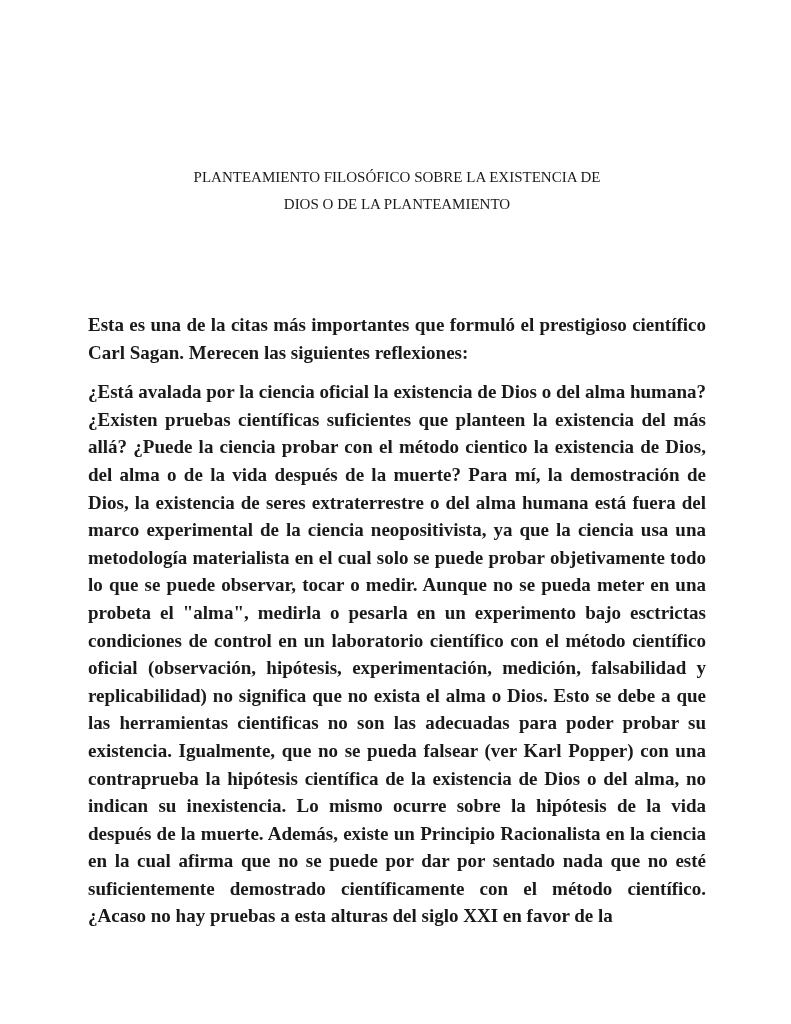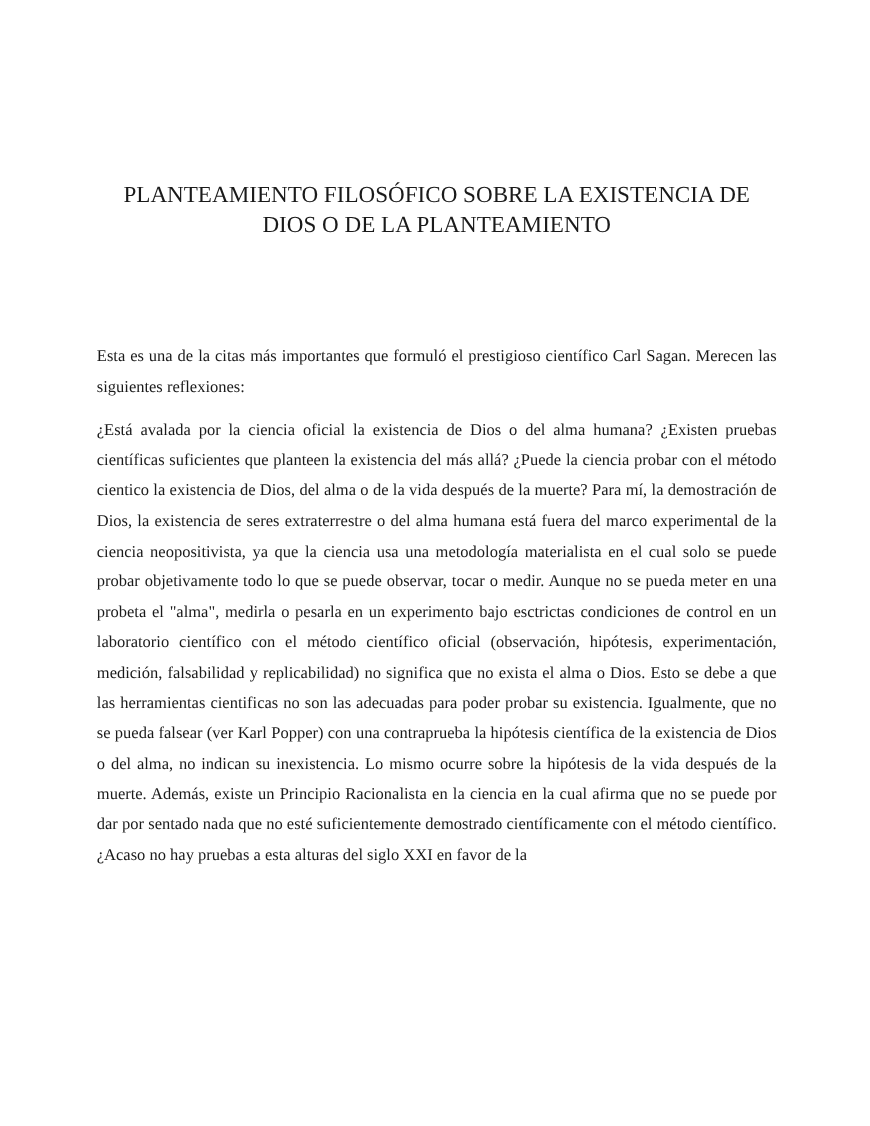--- a/index.html
+++ b/index.html
@@ -22,34 +22,35 @@
       width: 791px;
       height: 1024px;
       background: #ffffff;
     }
     .title {
       position: absolute;
       left: 88px;
       width: 618px;
       top: 164px;
       text-align: center;
-      font-size: 21px;
+      font-size: 15px;
       line-height: 27px;
       letter-spacing: 0px;
       margin: 0;
       font-weight: normal;
     }
     .body-text {
       position: absolute;
       left: 88px;
       width: 618px;
       top: 311px;
-      font-size: 15px;
+      font-size: 19px;
       line-height: 27.6px;
       text-align: justify;
+      font-weight: bold;
     }
     .body-text p {
       margin: 0 0 12px 0;
     }
   </style>
 </head>
 <body>
 
 <div class="page">
   <h1 class="title">

